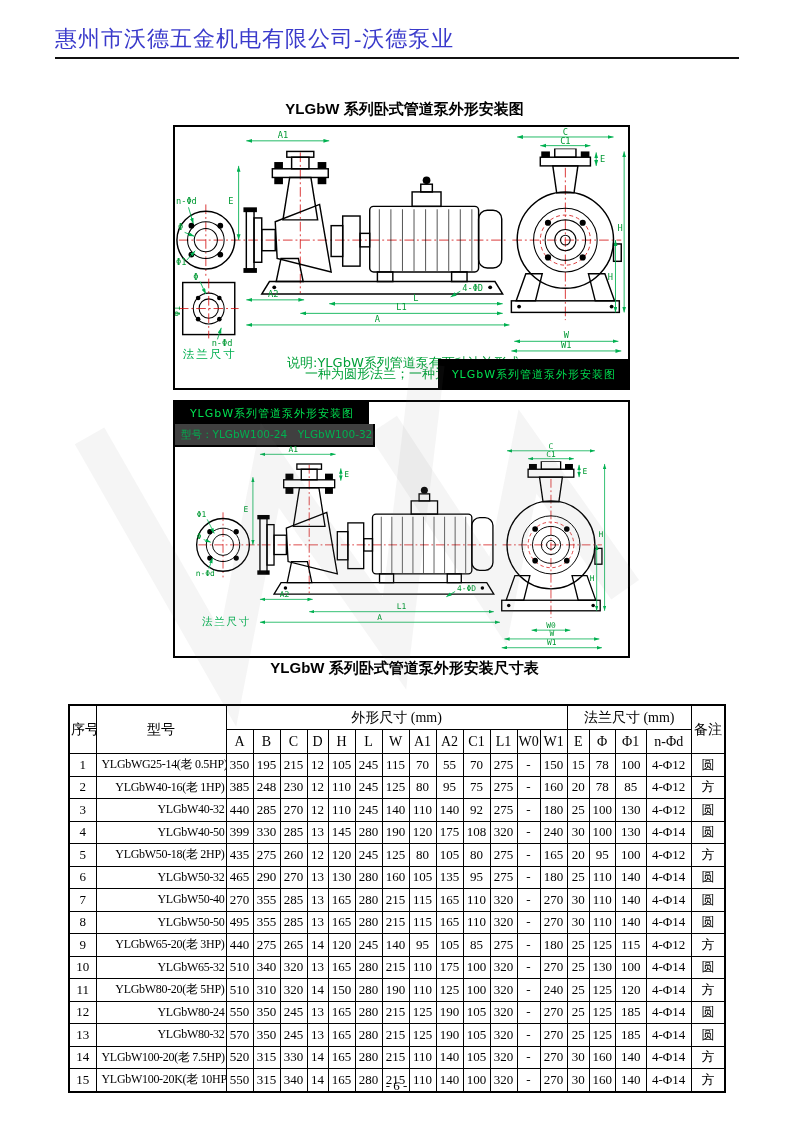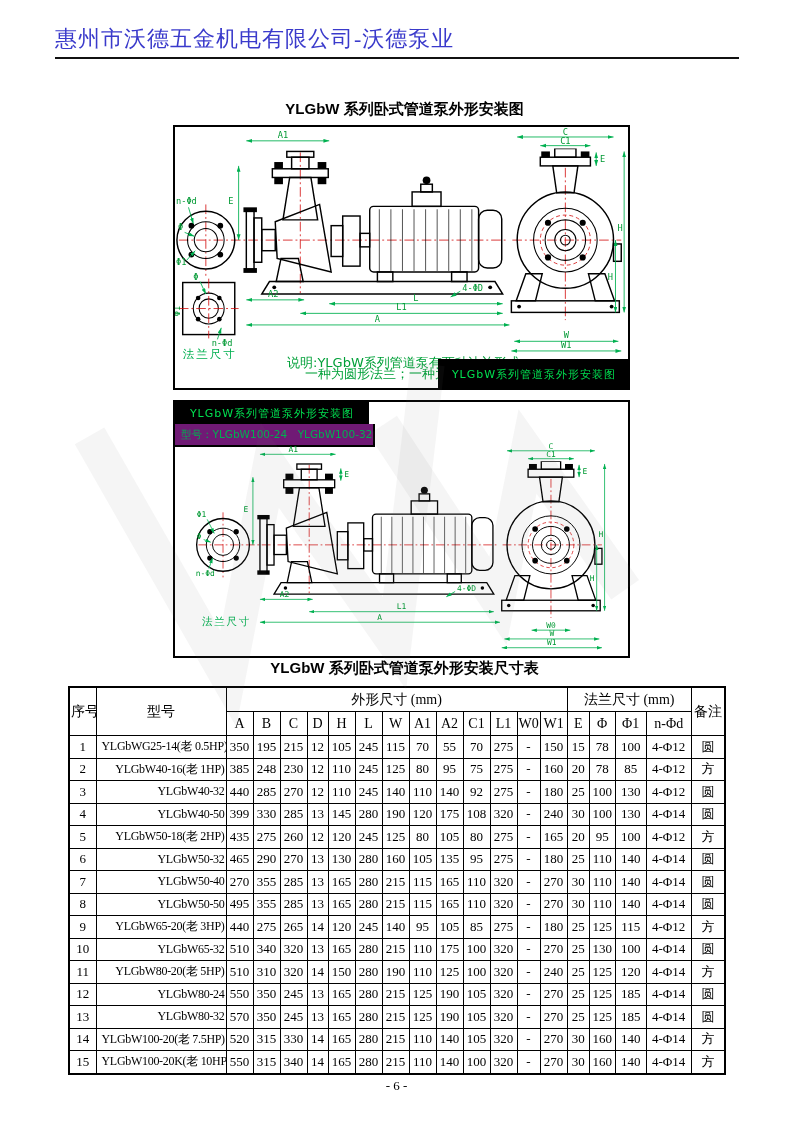--- a/index.html
+++ b/index.html
@@ -27,41 +27,41 @@
   #d1-note .l2{padding-left:18px;}
   #d1-titlebox{right:0;bottom:0;width:188px;height:27px;background:#000;color:#00e050;
                border-left:2px solid #000;border-top:2px solid #000;
                display:flex;align-items:center;justify-content:center;
                font-size:11px;font-family:"DejaVu Sans",sans-serif;letter-spacing:1px;}
   
   #d2-box1{left:0;top:0;width:194px;height:22px;background:#000;color:#00e050;
            display:flex;align-items:center;justify-content:center;font-size:11px;
            font-family:"DejaVu Sans",sans-serif;letter-spacing:1px;
            border-bottom:2px solid #000;}
-  #d2-box2{left:0;top:22px;width:192px;height:21px;background:#701a75;color:#00b050;
+  #d2-box2{left:0;top:22px;width:192px;height:21px;background:#404040;color:#00b050;
            display:flex;align-items:center;font-size:10.5px;padding-left:6px;
            font-family:"DejaVu Sans",sans-serif;border-right:2px solid #000;
            border-bottom:2px solid #000;}
   
   .k{stroke:#000;stroke-width:1.5;fill:none;}
   .k2{stroke:#000;stroke-width:1.1;fill:none;}
   .kt{stroke:#000;stroke-width:.7;fill:none;}
   .kf{fill:#000;stroke:none;}
   .cl{stroke:#d00000;stroke-width:.8;fill:none;stroke-dasharray:10 3 2 3;}
   .clc{stroke:#d00000;stroke-width:.8;fill:none;stroke-dasharray:4 3;}
   .dim{stroke:#00b050;stroke-width:.9;fill:none;}
   .ldr{stroke:#00b050;stroke-width:.9;fill:none;}
   .dlb{fill:#009933;font:9px "DejaVu Sans Mono",monospace;}
   .zh{fill:#00b050;font:12px "DejaVu Sans",sans-serif;letter-spacing:2px;}
   
   #dim-table{left:68px;top:686px;width:656px;border-collapse:collapse;
              font-size:13px;table-layout:fixed;}
   #dim-table th,#dim-table td{border:1px solid #000;text-align:center;padding:0 1px;
              overflow:hidden;white-space:nowrap;}
-  #dim-table{border:2px solid #000;}
+  #dim-table{border:2px solid #000;margin-top:18px;}
   #dim-table thead th{font-weight:normal;font-size:14px;height:23px;}
   #dim-table td{height:21.5px;}
   #dim-table td.mdl{text-align:right;padding-left:5px;font-size:12px;letter-spacing:-.3px;}
   
   #page-num{left:0;top:1078px;width:793px;text-align:center;font-size:13px;color:#000;}
   
   #wm{left:60px;top:330px;pointer-events:none;z-index:9;}
 </style>
 </head>
 <body>

